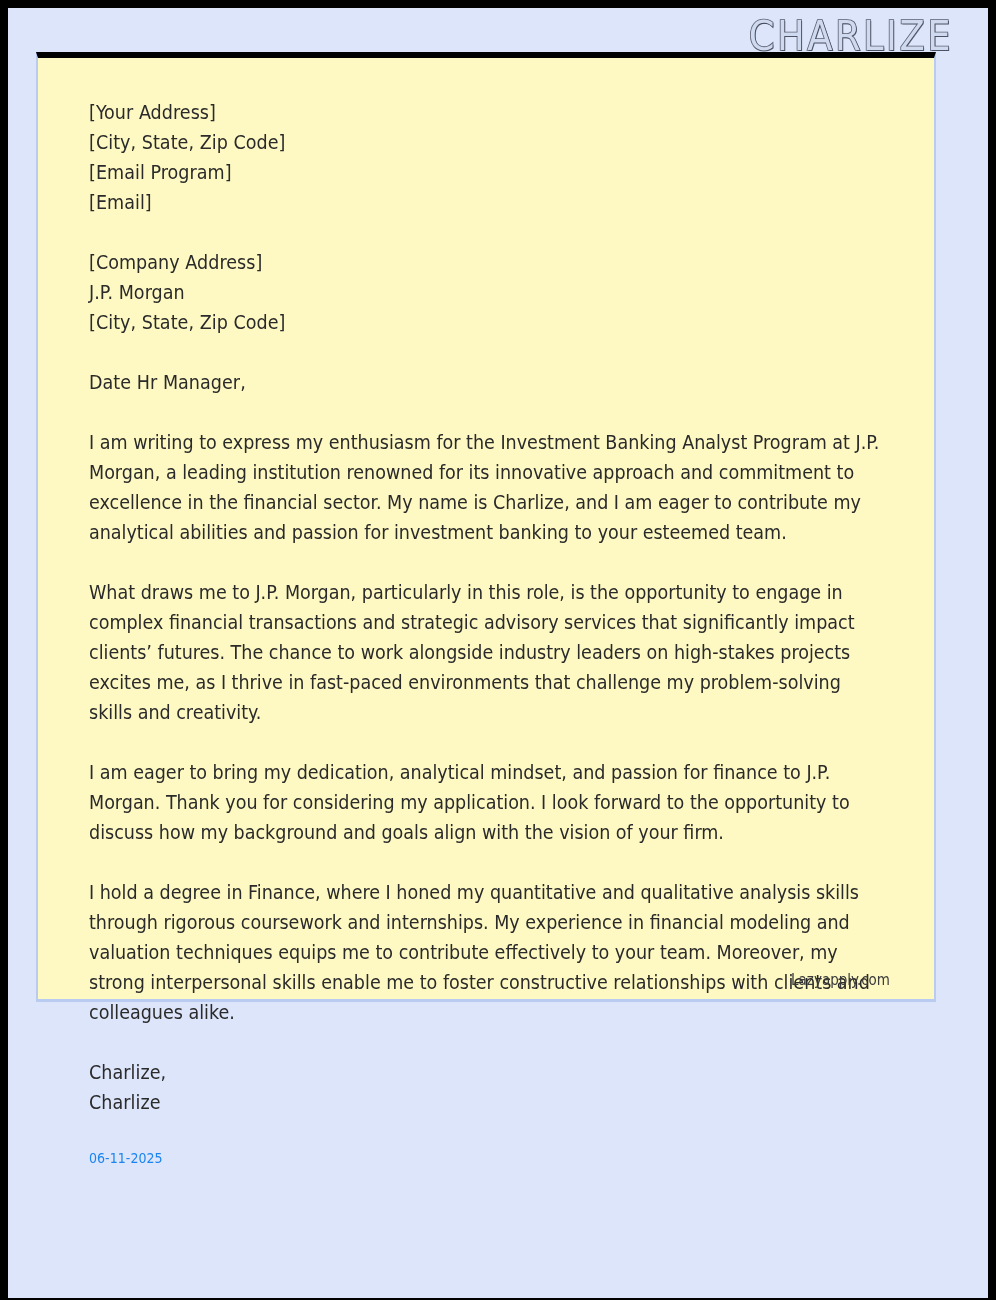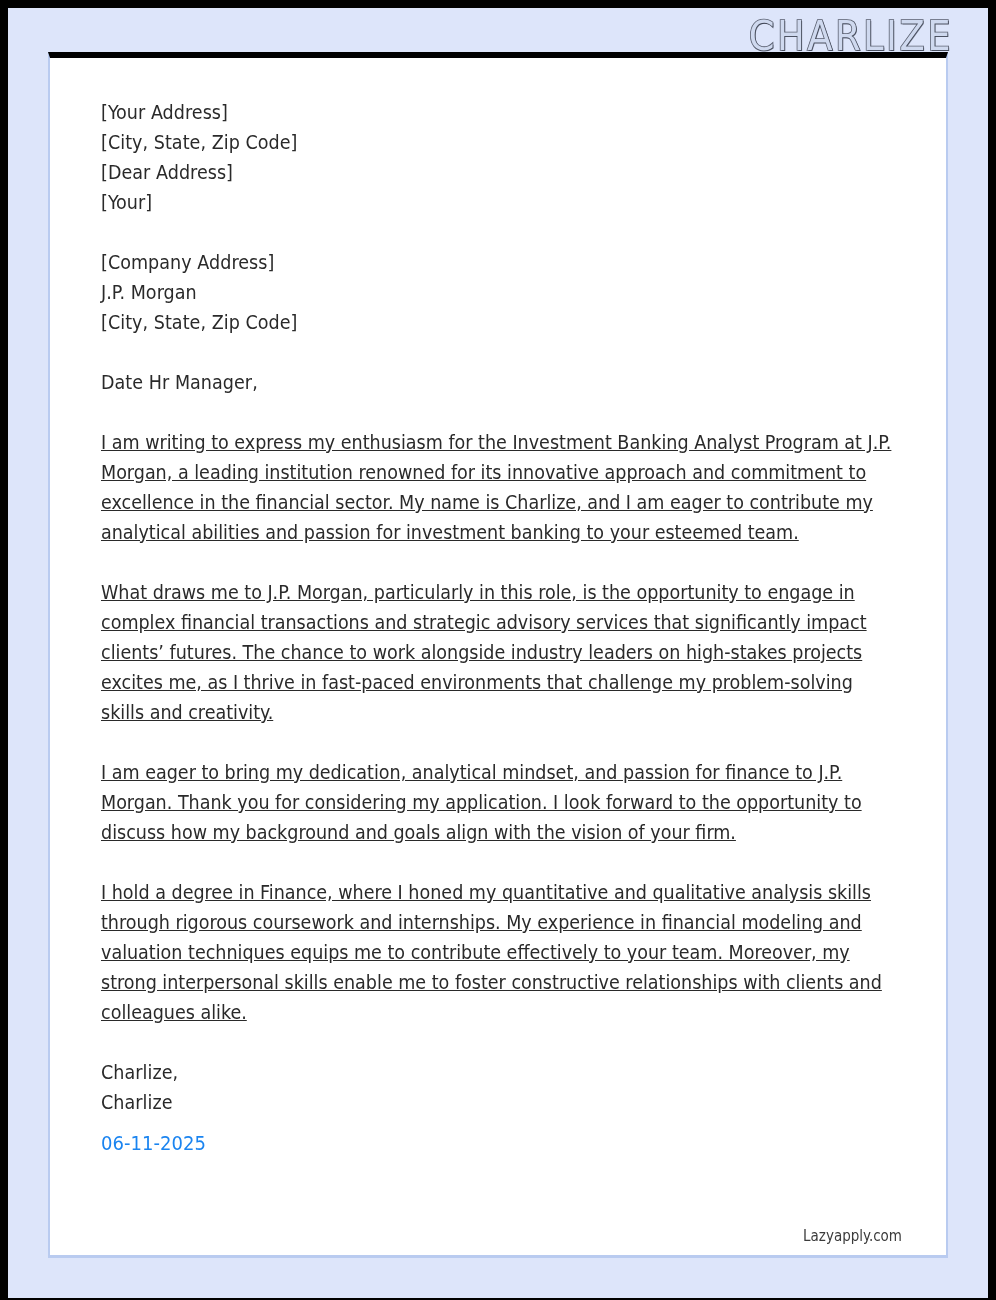--- a/index.html
+++ b/index.html
@@ -54,25 +54,25 @@
     color: #cfd9ef;
     -webkit-text-stroke: 1.6px #5a6070;
     paint-order: stroke fill;
     text-shadow: 1px 1px 0 rgba(40,46,60,0.55);
     white-space: nowrap;
   }
 
   
   .sheet {
     position: absolute;
-    left: 40px;
+    left: 28px;
     top: 44px;
     width: 900px;
-    height: 1206px;
-    background: #ffffff;
+    height: 950px;
+    background: #fef9c3;
     border-top: 6px solid #000000;
     border-left: 2px solid #b9cbf0;
     border-right: 2px solid #b9cbf0;
     border-bottom: 3px solid #b9cbf0;
   }
 
   .sheet-inner {
     position: relative;
     width: 100%;
     height: 100%;
@@ -91,32 +91,31 @@
 
   .gap { height: 30px; }
 
   .para {
     color: #2a2a2a;
     font-size: 19.5px;
     line-height: 30px;
     text-align: left;
     margin-bottom: 30px;
     max-width: 800px;
-    text-decoration: underline;
   }
 
   .salutation { margin-bottom: 30px; }
 
   .closing-line { display: block; }
 
   .date-line {
     display: block;
     color: #1a84f0;
-    margin-top: 10px;
-    font-size: 20px;
+    margin-top: 25px;
+    font-size: 14px;
     line-height: 30px;
   }
 
   
   .footer-brand {
     position: absolute;
     right: 44px;
     bottom: 10px;
     font-size: 15px;
     color: #3b3b3b;
@@ -133,22 +132,22 @@
     <div class="header-band">
       <div class="doc-title">CHARLIZE</div>
     </div>
 
     <div class="sheet">
       <div class="sheet-inner">
 
         <div class="block">
           <span class="addr-line">[Your Address]</span>
           <span class="addr-line">[City, State, Zip Code]</span>
-          <span class="addr-line">[Dear Address]</span>
-          <span class="addr-line">[Your]</span>
+          <span class="addr-line">[Email Program]</span>
+          <span class="addr-line">[Email]</span>
         </div>
 
         <div class="gap"></div>
 
         <div class="block">
           <span class="addr-line">[Company Address]</span>
           <span class="addr-line">J.P. Morgan</span>
           <span class="addr-line">[City, State, Zip Code]</span>
         </div>
 

